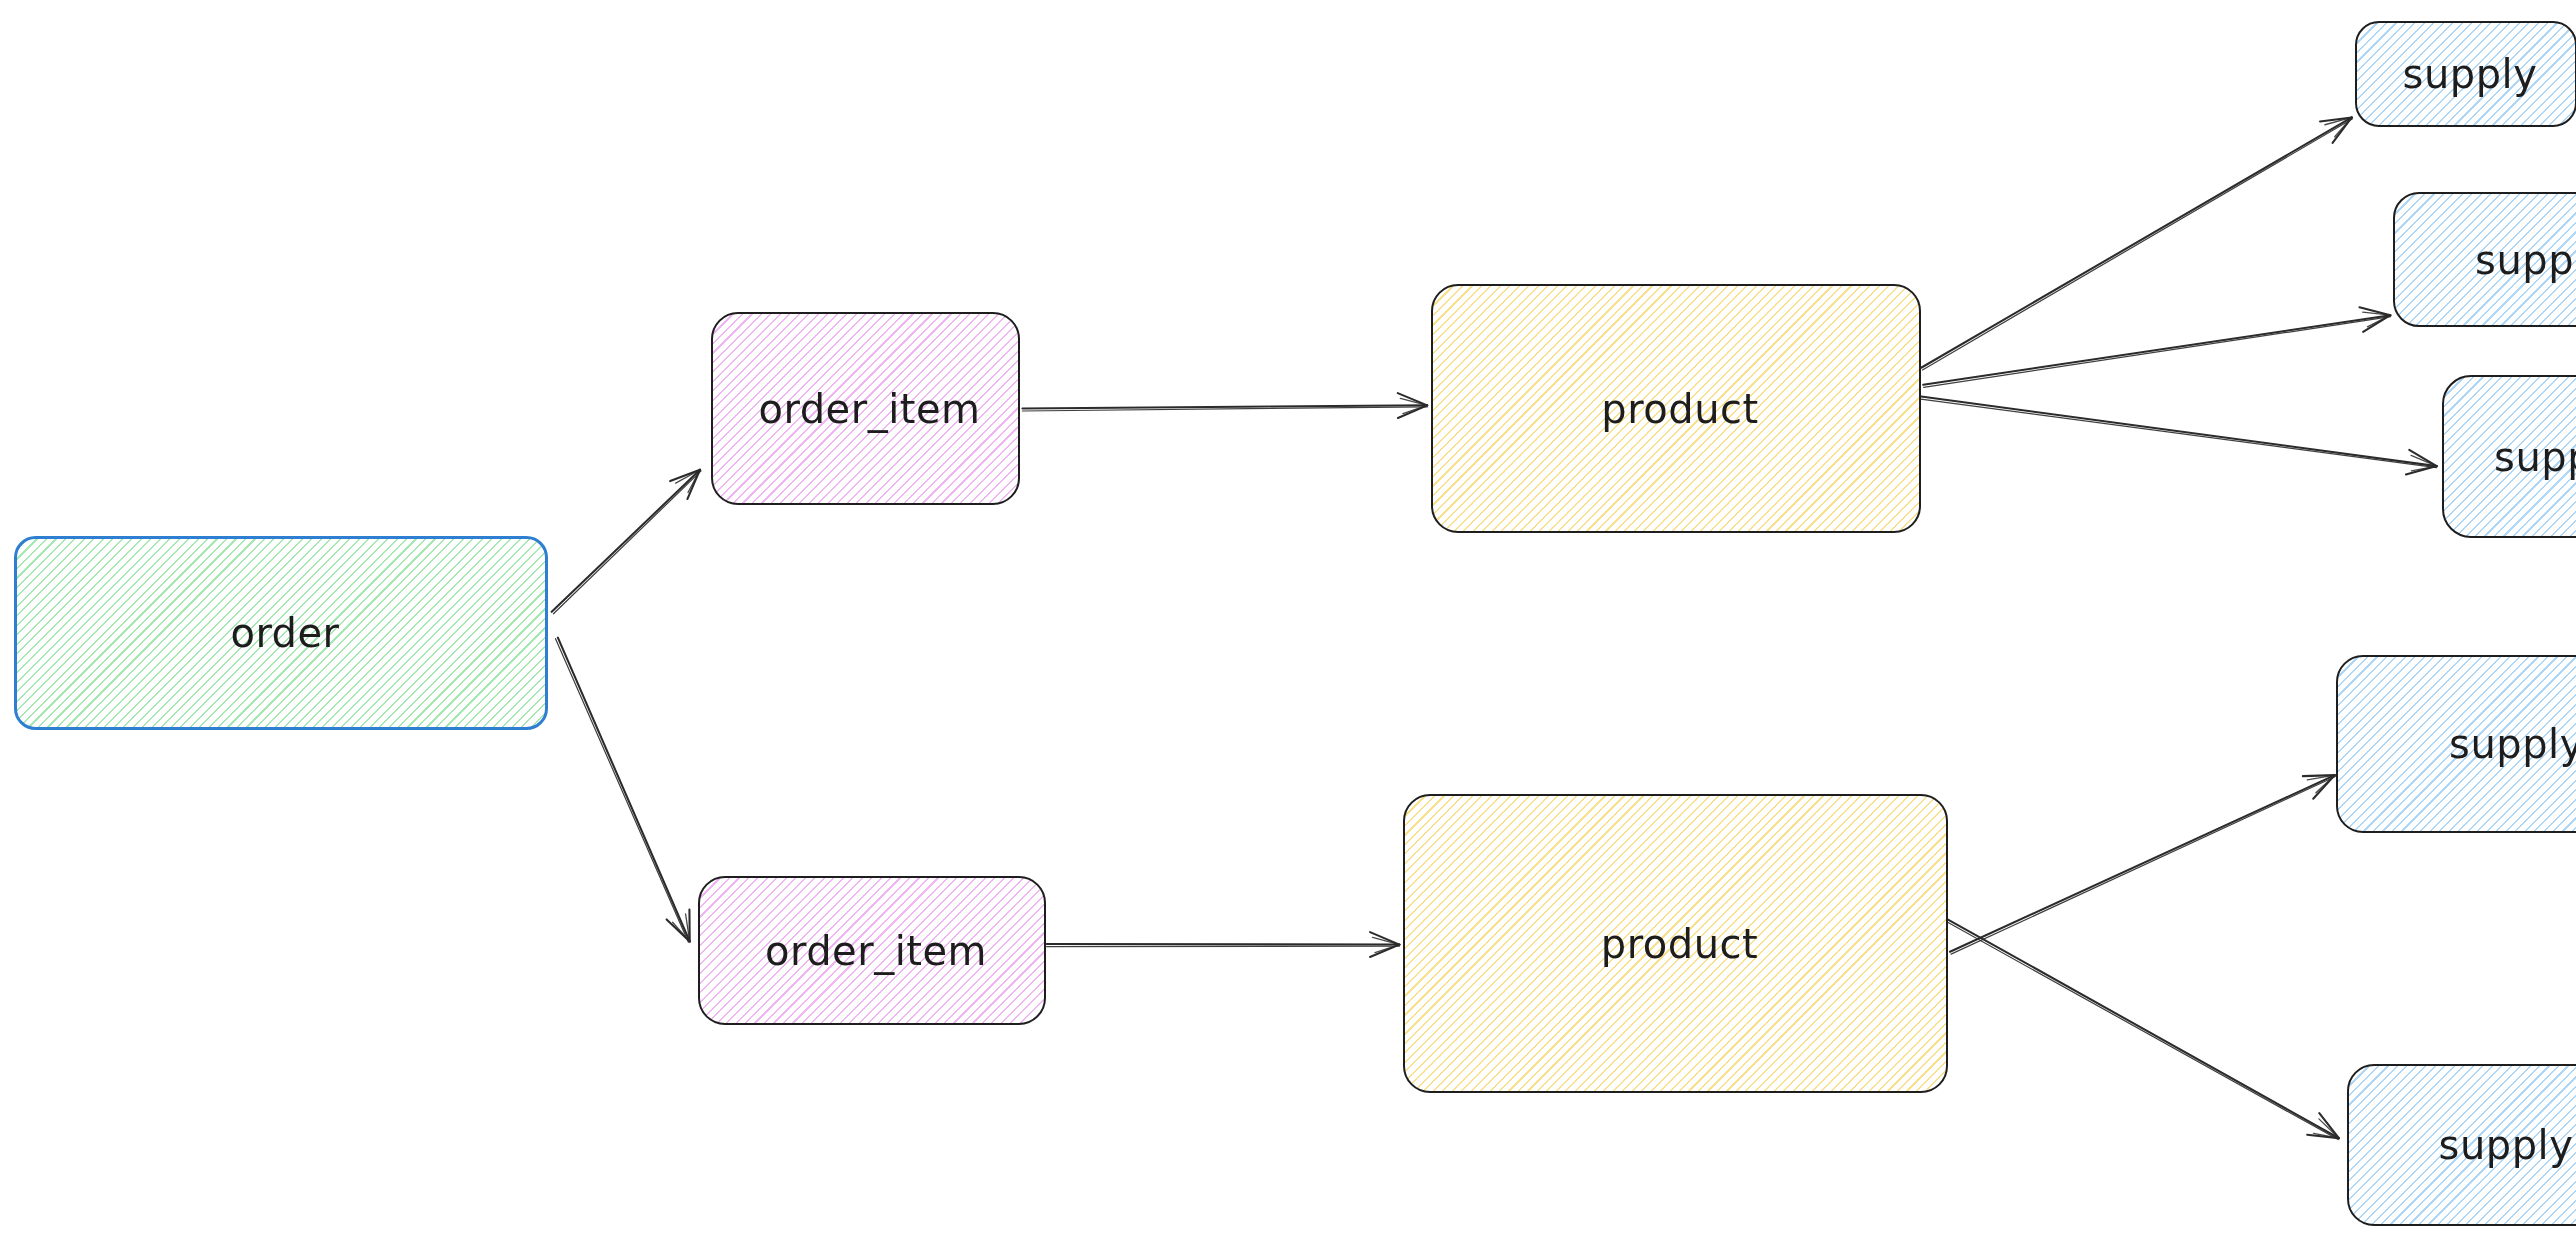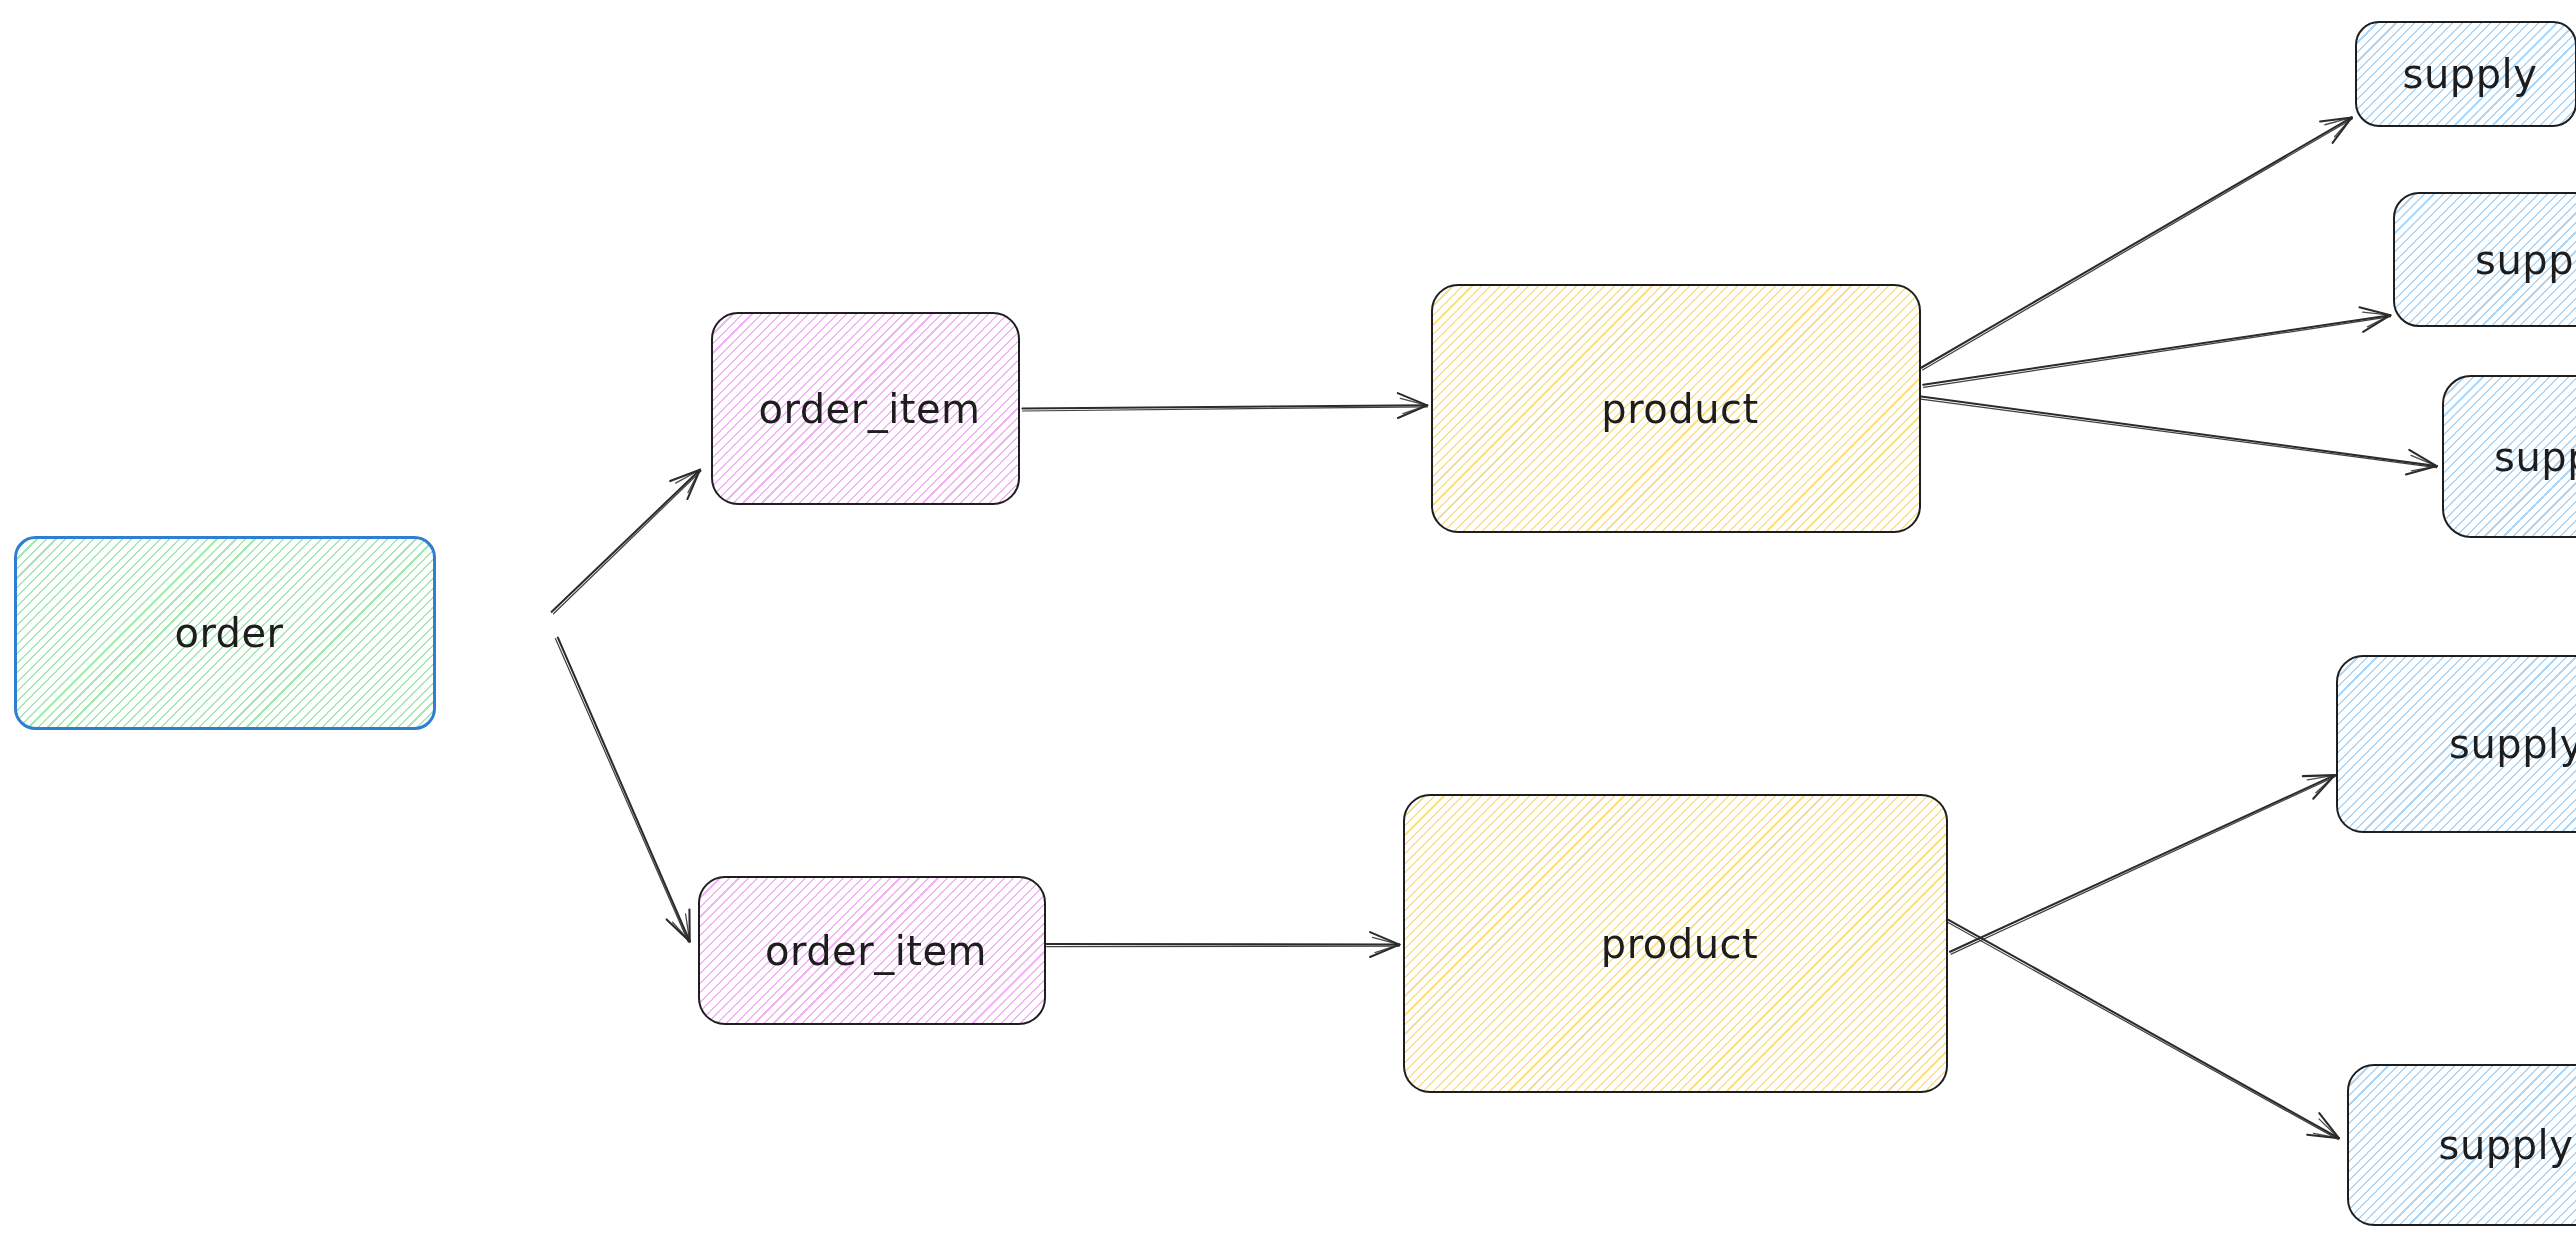--- a/index.html
+++ b/index.html
@@ -114,21 +114,21 @@
       <g>
         <line x1="3775" y1="1782" x2="4540" y2="2210" stroke="#2b2b2b" stroke-width="4"></line>
         <line x1="3772.5587202322454" y1="1786.3635023886268" x2="4538.5352321393475" y2="2212.618101433176" stroke="#2b2b2b" stroke-width="2.4" opacity="0.9"></line>
         <line x1="4540" y1="2210" x2="4501.952178183564" y2="2161.0473365890603" stroke="#2b2b2b" stroke-width="4"></line>
         <line x1="4540" y1="2210" x2="4478.375336000852" y2="2203.188187686665" stroke="#2b2b2b" stroke-width="4"></line>
         <line x1="4540" y1="2210" x2="4501.2362141784915" y2="2172.4052010407795" stroke="#2b2b2b" stroke-width="2.6" opacity="0.85"></line>
         <line x1="4540" y1="2210" x2="4490.900640057838" y2="2200.552627176298" stroke="#2b2b2b" stroke-width="2.6" opacity="0.85"></line>
       </g>
     </svg>
   <div id="nodes">
-      <div class="node" style="left: 14px; top: 536px; width: 422px; height: 194px; border: 3.1px solid rgb(46, 127, 209); border-radius: 21.6px; background-image: repeating-linear-gradient(135deg, rgb(165, 232, 178) 0px, rgb(165, 232, 178) 1.5px, transparent 1.5px, transparent 6.7px);">
+      <div class="node" style="left: 14px; top: 536px; width: 534px; height: 194px; border: 3.1px solid rgb(46, 127, 209); border-radius: 21.6px; background-image: repeating-linear-gradient(135deg, rgb(165, 232, 178) 0px, rgb(165, 232, 178) 1.5px, transparent 1.5px, transparent 6.7px);">
         <span class="node-label">order</span>
       </div>
       <div class="node" style="left: 711px; top: 312px; width: 309px; height: 193px; border: 2.6px solid rgb(30, 30, 30); border-radius: 27px; background-image: repeating-linear-gradient(135deg, rgb(240, 181, 243) 0px, rgb(240, 181, 243) 1.5px, transparent 1.5px, transparent 6.7px);">
         <span class="node-label">order_item</span>
       </div>
       <div class="node" style="left: 698px; top: 876px; width: 348px; height: 149px; border: 2.6px solid rgb(30, 30, 30); border-radius: 27px; background-image: repeating-linear-gradient(135deg, rgb(240, 181, 243) 0px, rgb(240, 181, 243) 1.5px, transparent 1.5px, transparent 6.7px);">
         <span class="node-label">order_item</span>
       </div>
       <div class="node" style="left: 1431px; top: 284px; width: 490px; height: 249px; border: 2.6px solid rgb(30, 30, 30); border-radius: 27px; background-image: repeating-linear-gradient(135deg, rgb(249, 224, 140) 0px, rgb(249, 224, 140) 1.5px, transparent 1.5px, transparent 6.7px);">
         <span class="node-label">product</span>

